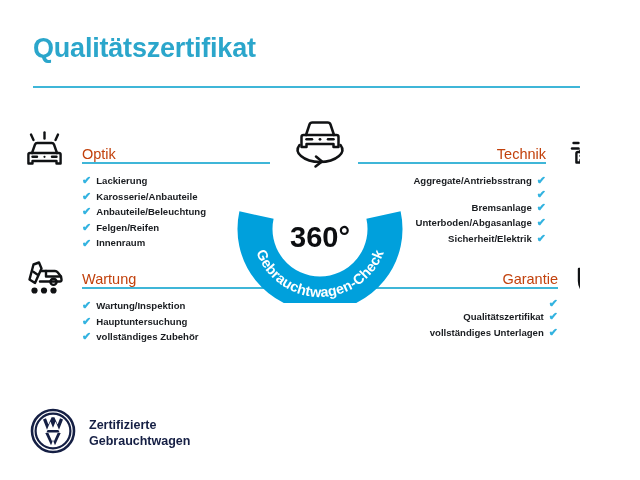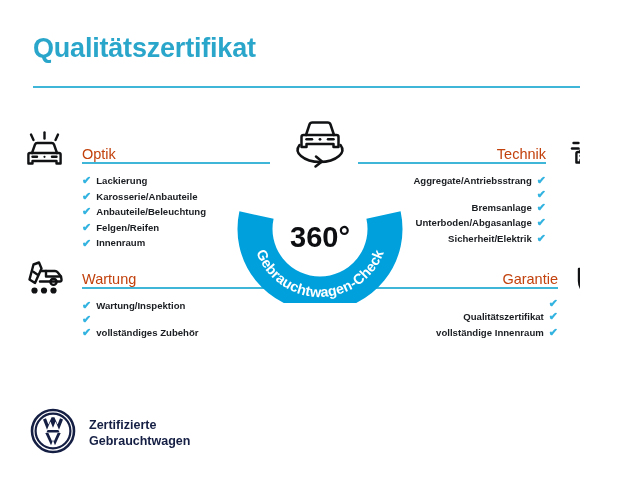--- a/index.html
+++ b/index.html
@@ -251,20 +251,21 @@
       <div class="sec-title">Wartung</div>
       <div class="sec-rule"></div>
     </div>
     <ul class="sec-list">
       <li>
           <span class="chk">✔</span>
           <span>Wartung/Inspektion</span>
         </li>
       <li>
           <span class="chk">✔</span>
+          <span>Hauptuntersuchung</span>
         </li>
       <li>
           <span class="chk">✔</span>
           <span>vollständiges Zubehör</span>
         </li>
     </ul>
   </div>
 
   <div class="section col-right" id="sec-technik">
     <div class="sec-head">
@@ -301,21 +302,21 @@
     </div>
     <ul class="sec-list">
       <li>
           <span class="chk">✔</span>
         </li>
       <li>
           <span>Qualitätszertifikat</span>
           <span class="chk">✔</span>
         </li>
       <li>
-          <span>vollständige Innenraum</span>
+          <span>vollständiges Unterlagen</span>
           <span class="chk">✔</span>
         </li>
     </ul>
   </div>
 
   <div id="badge">
 
     <div id="badge-car">
       <svg width="72" height="58" viewBox="0 0 72 58" fill="none" stroke="#101214" stroke-width="2.5" stroke-linecap="round" stroke-linejoin="round">
         <path d="M22 20 L25.5 9.5 Q26.2 7.5 28.3 7.5 L43.7 7.5 Q45.8 7.5 46.5 9.5 L50 20"></path>

